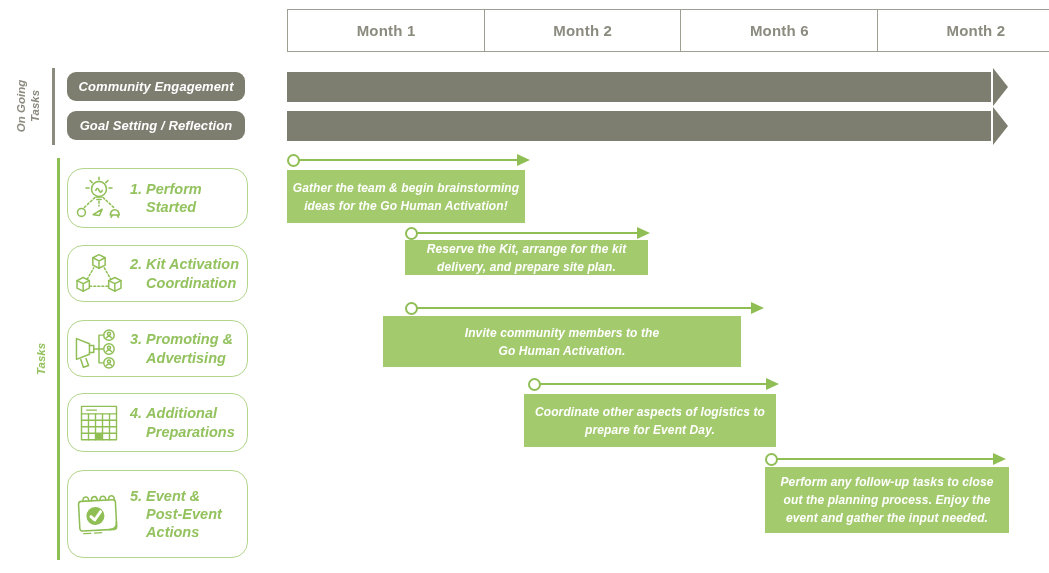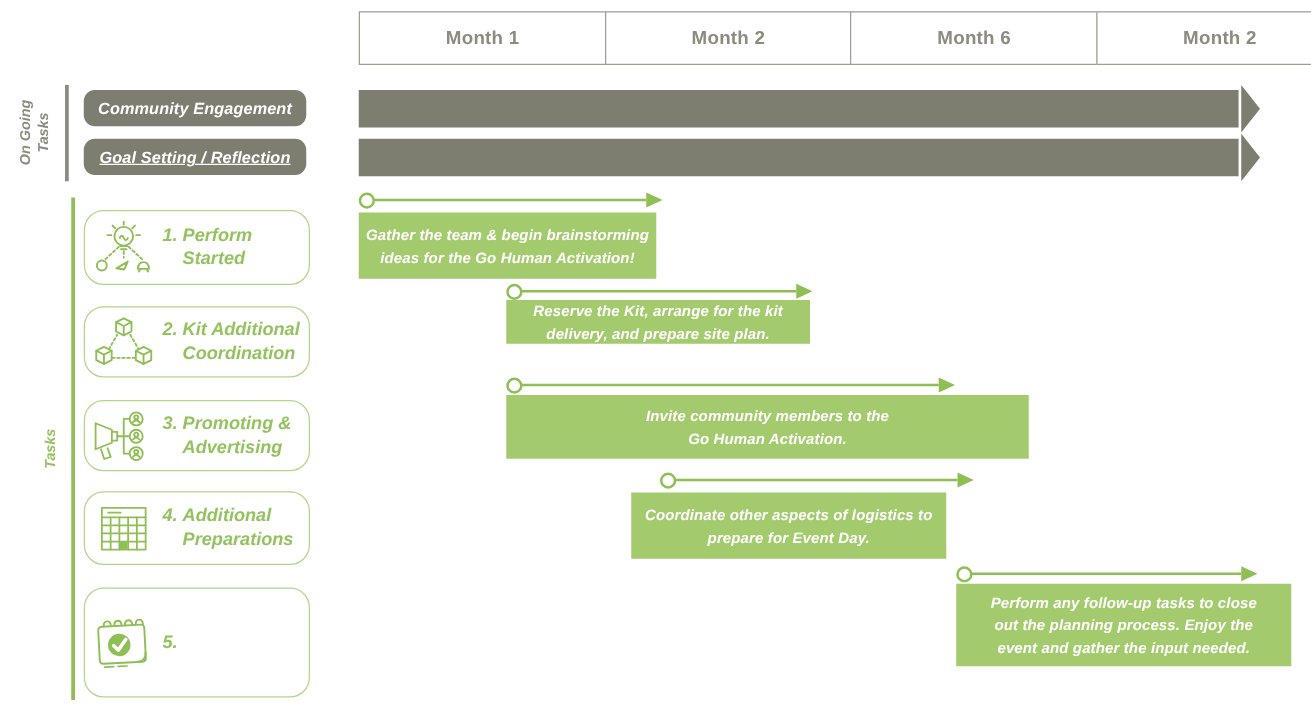--- a/index.html
+++ b/index.html
@@ -71,21 +71,21 @@
     <div class="month">Month 2</div>
     <div class="month">Month 6</div>
     <div class="month">Month 2</div>
   </div>
 
   <div class="vlabel gray" style="left:-13px;top:89px;width:90px;height:34px;">On Going
 Tasks</div>
   <div class="axis gray" style="left:52px;top:68px;height:77px;"></div>
 
   <div class="pill" style="top:72px;">Community Engagement</div>
-  <div class="pill" style="top:111px;text-decoration:underline;">Goal Setting / Reflection</div>
+  <div class="pill" style="top:111px;">Goal Setting / Reflection</div>
 
   <div class="gbar" style="top:68px;">
     <div class="body"></div>
     <div class="gap"></div>
     <div class="head"></div>
   </div>
   <div class="gbar" style="top:107px;">
     <div class="body"></div>
     <div class="gap"></div>
     <div class="head"></div>
@@ -124,21 +124,21 @@
           </g>
         </defs>
         <use href="#cube" transform="translate(30,11)"></use>
         <use href="#cube" transform="translate(12,37)"></use>
         <use href="#cube" transform="translate(48,37)"></use>
         <path d="M16.5,31 L24,18 M36,18 L43.5,31 M19.5,39 H40.5" stroke-dasharray="2.2 2.4"></path>
       </svg>
     </div>
     <div class="lbl">
       <span>2.</span>
-      <span class="txt">Kit Additional
+      <span class="txt">Kit Activation
 Coordination</span>
     </div>
   </div>
 
   <div class="card" style="top:320px;height:57px;">
     <div class="icwrap">
       <svg width="52" height="50" viewBox="0 0 60 56" fill="none" stroke="currentColor" stroke-width="1.7" stroke-linecap="round" stroke-linejoin="round">
         <path d="M4,16 L19,22 V34 L4,40 Z"></path>
         <path d="M9,40 l3,9 l6,-2 l-3,-8"></path>
         <path d="M19,24 h5 v8 h-5"></path>
@@ -187,20 +187,23 @@
           <path d="M13,12 C13,6 19.5,6 19.5,12 M22.5,12 C22.5,6 29,6 29,12 M32,12 C32,6 38.5,6 38.5,12 M41.5,12 C41.5,6 48,6 48,12"></path>
           <circle cx="26" cy="29" r="10" fill="currentColor" stroke="none"></circle>
           <path d="M21,29.5 L25,33.5 L32,24.5" stroke="#fff" stroke-width="3.2"></path>
           <path d="M49,37 q0,8 -8,8"></path>
           <path d="M12,48 h8 M24,48 h8" stroke-width="1.4"></path>
         </g>
       </svg>
     </div>
     <div class="lbl">
       <span>5.</span>
+      <span class="txt">Event &amp;
+Post-Event
+Actions</span>
     </div>
   </div>
 
   <div class="garrow" style="left:287px;top:153px;width:243px;">
     <div class="circ"></div>
     <div class="line"></div>
     <div class="ghead"></div>
   </div>
   <div class="garrow" style="left:405px;top:226px;width:245px;">
     <div class="circ"></div>
@@ -220,21 +223,21 @@
   <div class="garrow" style="left:765px;top:452px;width:241px;">
     <div class="circ"></div>
     <div class="line"></div>
     <div class="ghead"></div>
   </div>
 
   <div class="desc" style="left:287px;top:170px;width:238px;height:53px;">Gather the team &amp; begin brainstorming
 ideas for the Go Human Activation!</div>
   <div class="desc" style="left:405px;top:240px;width:243px;height:35px;">Reserve the Kit, arrange for the kit
 delivery, and prepare site plan.</div>
-  <div class="desc" style="left:405px;top:316px;width:418px;height:51px;">Invite community members to the
+  <div class="desc" style="left:383px;top:316px;width:358px;height:51px;">Invite community members to the
 Go Human Activation.</div>
-  <div class="desc" style="left:505px;top:394px;width:252px;height:53px;">Coordinate other aspects of logistics to
+  <div class="desc" style="left:524px;top:394px;width:252px;height:53px;">Coordinate other aspects of logistics to
 prepare for Event Day.</div>
-  <div class="desc" style="left:765px;top:467px;width:268px;height:66px;">Perform any follow-up tasks to close
+  <div class="desc" style="left:765px;top:467px;width:244px;height:66px;">Perform any follow-up tasks to close
 out the planning process. Enjoy the
 event and gather the input needed.</div>
 
 </div>
 
 </body></html>

